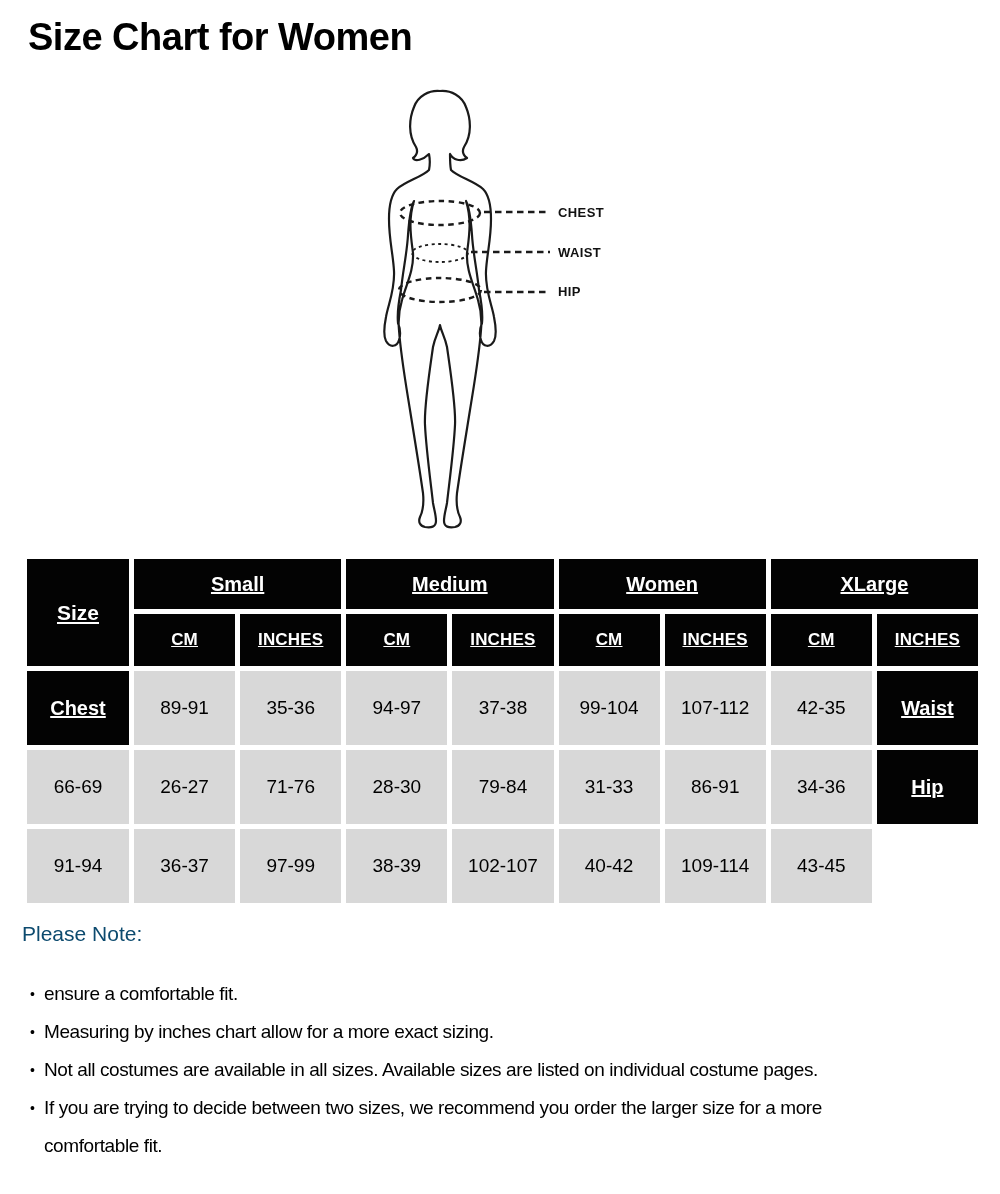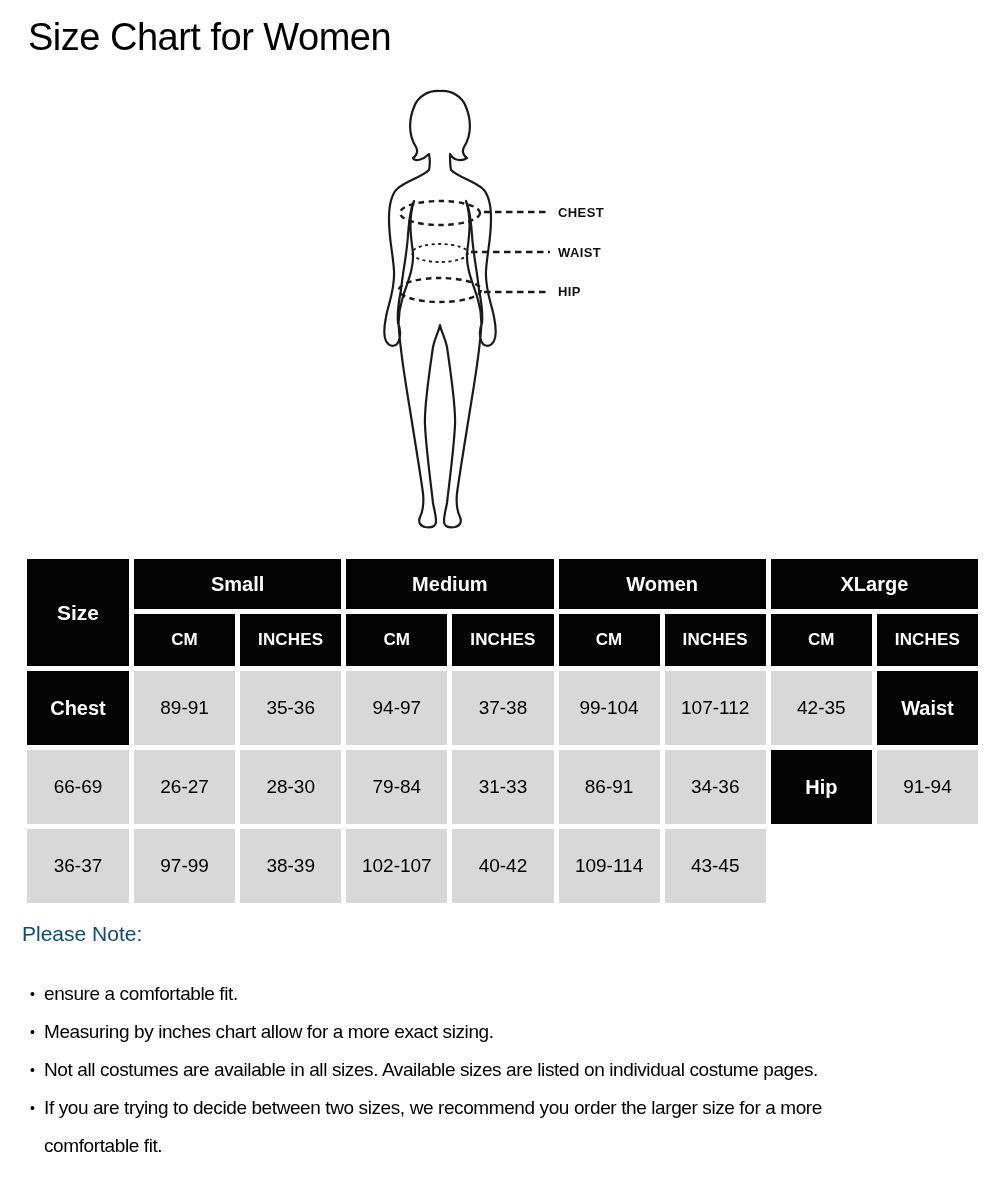--- a/index.html
+++ b/index.html
@@ -9,21 +9,21 @@
     height: 1194px;
     font-family: "Liberation Sans", "DejaVu Sans", sans-serif;
     color: #000;
     overflow: hidden;
   }
 
   .page-title {
     margin: 16px 0 0 28px;
     font-size: 38px;
     line-height: 42px;
-    font-weight: normal;
+    font-weight: bold;
     letter-spacing: -0.5px;
     color: #000;
   }
 
   
   .diagram-wrap {
     position: relative;
     height: 460px;
     margin-top: 27px;
   }
@@ -53,20 +53,21 @@
   }
   .size-table .cell {
     display: flex;
     align-items: center;
     justify-content: center;
   }
   .th {
     background: #030303;
     color: #ffffff;
     font-weight: bold;
+    text-decoration: underline;
   }
   .corner-cell { grid-column: 1; grid-row: 1 / 3; font-size: 21px; }
   .group-cell  { grid-column: span 2; font-size: 20px; }
   .unit-cell   { font-size: 17px; letter-spacing: 0.2px; }
   .rowlabel-cell { font-size: 20px; }
   .data-cell {
     background: #d8d8d8;
     color: #000;
     font-size: 19px;
   }
@@ -200,20 +201,21 @@
   <div class="cell data-cell">35-36</div>
   <div class="cell data-cell">94-97</div>
   <div class="cell data-cell">37-38</div>
   <div class="cell data-cell">99-104</div>
   <div class="cell data-cell">107-112</div>
   <div class="cell data-cell">42-35</div>
 
   <div class="cell th rowlabel-cell">Waist</div>
   <div class="cell data-cell">66-69</div>
   <div class="cell data-cell">26-27</div>
+  <div class="cell data-cell">71-76</div>
   <div class="cell data-cell">28-30</div>
   <div class="cell data-cell">79-84</div>
   <div class="cell data-cell">31-33</div>
   <div class="cell data-cell">86-91</div>
   <div class="cell data-cell">34-36</div>
 
   <div class="cell th rowlabel-cell">Hip</div>
   <div class="cell data-cell">91-94</div>
   <div class="cell data-cell">36-37</div>
   <div class="cell data-cell">97-99</div>

